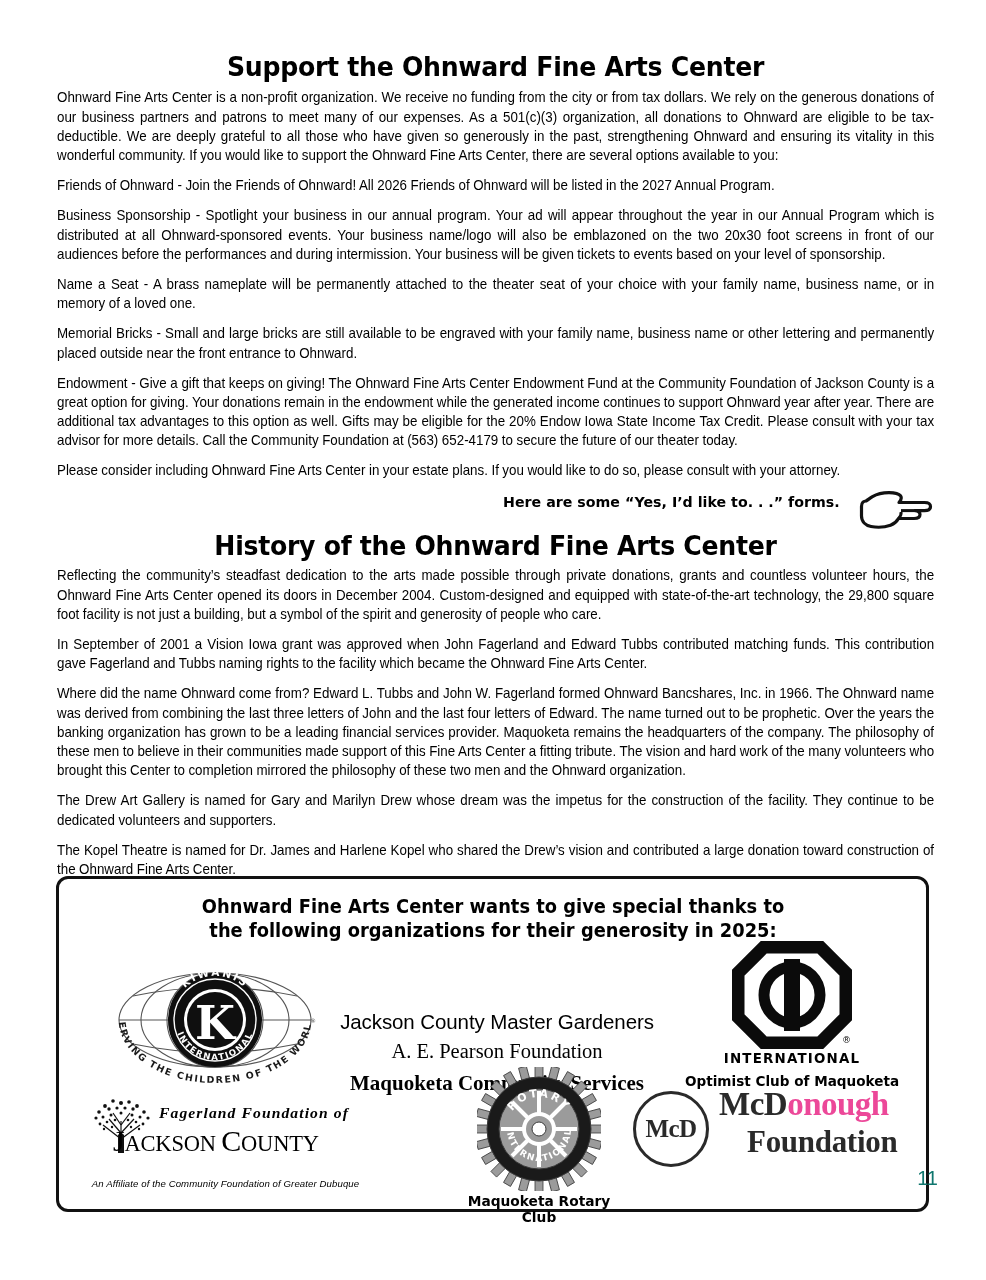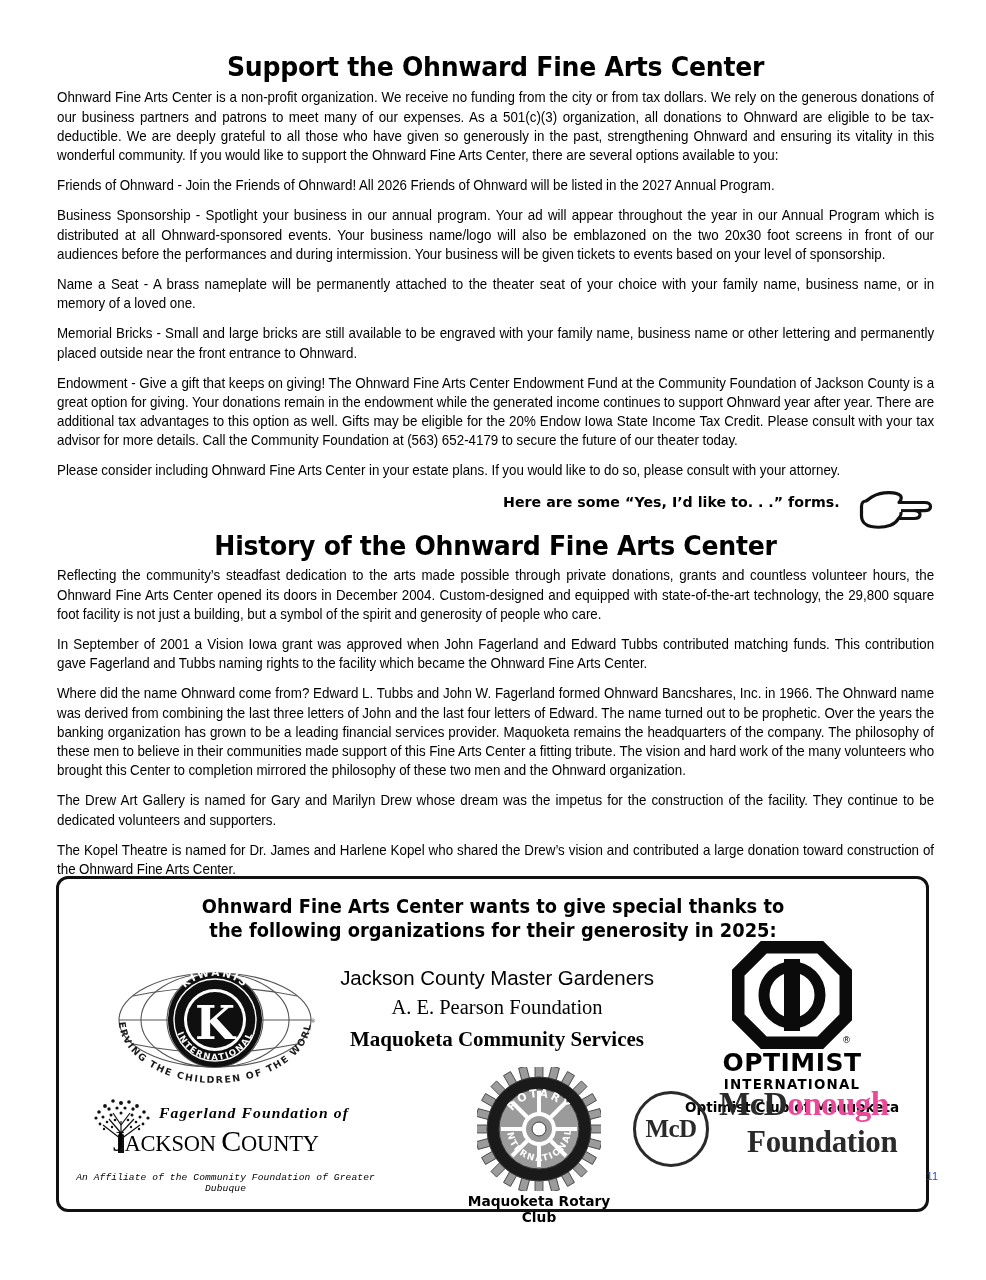--- a/index.html
+++ b/index.html
@@ -122,20 +122,21 @@
   
   .center-list {
     left: 268px; top: 84px; width: 340px;
     text-align: center;
   }
   .center-list .org1 {
     font-family: "Liberation Sans", sans-serif;
     font-size: 20.5px;
     line-height: 1.42;
     letter-spacing: -0.1px;
+    margin-top: 44px;
   }
   .center-list .org2 {
     font-family: "Liberation Serif", serif;
     font-size: 20.5px;
     line-height: 1.55;
   }
   .center-list .org3 {
     font-family: "Liberation Serif", serif;
     font-weight: 700;
     font-size: 21px;
@@ -187,24 +188,24 @@
   .cfjc-line2 {
     position: absolute; left: 40px; top: 33px;
     font-family: "Liberation Serif", serif;
     font-size: 30px;
     letter-spacing: -0.2px;
     white-space: nowrap;
   }
   .cfjc-line2 .sc { font-size: 22.5px; }
   .cfjc-tag {
     text-align: center;
-    font-family: Liberation Mono, monospace;
+    font-family: Liberation Sans, sans-serif;
     font-style: italic;
     font-size: 9.6px;
-    margin-top: 5px;
+    margin-top: 11px;
     letter-spacing: 0.1px;
   }
 
   
   .rotary { left: 390px; top: 188px; width: 180px; text-align: center; }
   .rotary-mark { width: 124px; height: 124px; display: block; margin: 0 auto; }
   .rotary-label {
     font-family: "DejaVu Sans", sans-serif;
     font-weight: 700;
     font-size: 14.2px;
@@ -253,24 +254,24 @@
     line-height: 1.07;
     color: #2a2a2a;
     letter-spacing: -0.3px;
     white-space: nowrap;
     margin-left: 28px;
   }
 
   .page-number {
     position: absolute;
     right: 48px;
-    bottom: 26px;
+    bottom: 18px;
     font-family: "Liberation Sans", sans-serif;
-    font-size: 11px;
-    color: #1d4ed8;
+    font-size: 20px;
+    color: #0f766e;
   }
 </style>
 </head>
 <body>
 
 <div class="page">
 
   <div class="content">
 
     <h1 class="section-title">Support the Ohnward Fine Arts Center</h1>
@@ -363,21 +364,20 @@
       <div class="logo-cell optimist">
         <svg class="optimist-mark" viewBox="0 0 120 108">
 
           <path d="M32 6 H88 L114 32 V76 L88 102 H32 L6 76 V32 Z" fill="none" stroke="#0b0b0b" stroke-width="13" stroke-linejoin="miter"></path>
 
           <circle cx="60" cy="54" r="28" fill="none" stroke="#0b0b0b" stroke-width="11"></circle>
 
           <rect x="52" y="18" width="16" height="72" fill="#0b0b0b"></rect>
           <text x="110" y="102" font-family="'DejaVu Sans', sans-serif" font-size="9" fill="#0b0b0b">®</text>
         </svg>
-        <div class="optimist-word">OPTIMIST</div>
         <div class="optimist-intl">INTERNATIONAL</div>
         <div class="optimist-club">Optimist Club of Maquoketa</div>
       </div>
 
       <div class="logo-cell cfjc">
         <div class="cfjc-row">
           <svg class="cfjc-tree" viewBox="0 0 70 62">
             <g fill="#111">
               <circle cx="34" cy="12" r="2"></circle>
                 <circle cx="26" cy="10" r="1.8"></circle>

